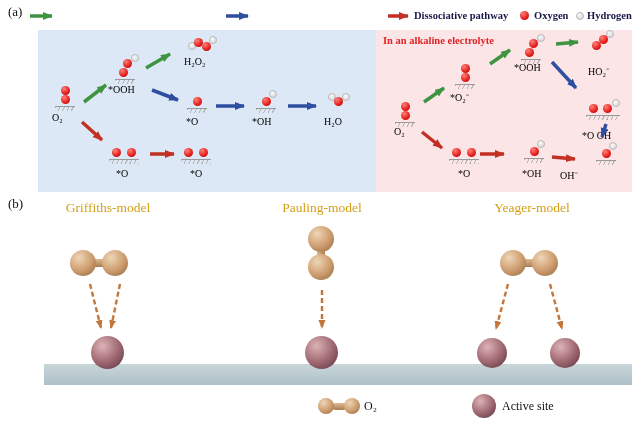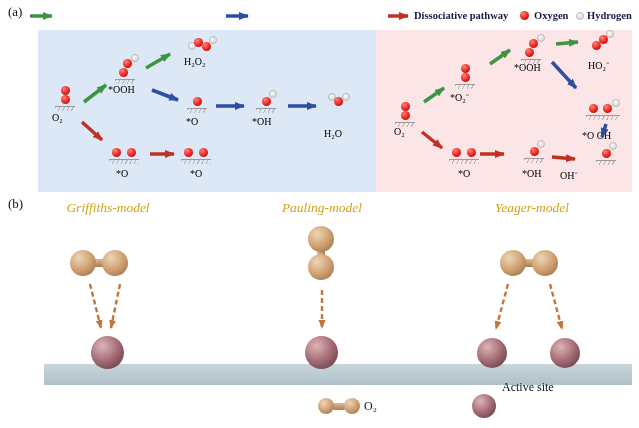--- a/index.html
+++ b/index.html
@@ -10,21 +10,21 @@
   .box.acidic{left:38px;width:338px;background:#dce8f5;}
   .box.alkaline{left:376px;width:256px;background:#fbe5e7;}
   .box-title{position:absolute;font-size:10.5px;font-weight:bold;white-space:nowrap;}
   .sp{position:absolute;font-size:10px;color:#000;white-space:nowrap;}
   .mol{position:absolute;}
   .dr,.dg{position:absolute;border-radius:50%;display:block;}
   .dr{width:9px;height:9px;background:radial-gradient(circle at 35% 30%,#ff8177,#e01414 65%,#9c0d0d);}
   .dg{width:6px;height:6px;background:radial-gradient(circle at 35% 30%,#fafafa,#d2d2d2);border:1px solid #b8b8b8;}
   .surf{position:absolute;width:20px;height:4px;border-top:1px solid #9a9a9a;background:repeating-linear-gradient(115deg,#b5b5b5 0 1px,transparent 1px 4px);}
   svg.overlay{position:absolute;left:0;top:0;pointer-events:none;}
-  .mtitle{position:absolute;top:200px;width:150px;text-align:center;font-size:13.5px;color:#d4a017;font-style:italic;}
+  .mtitle{position:absolute;top:200px;width:150px;text-align:center;font-size:13.5px;color:#d4a017;}
   .sphere{position:absolute;border-radius:50%;}
   .tan{background:radial-gradient(circle at 35% 30%,#eed6b6,#cfa072 50%,#92653c);}
   .site{background:radial-gradient(circle at 35% 30%,#ddb3b6,#a26b74 50%,#55303c);}
   .bond{position:absolute;border-radius:4px;background:linear-gradient(180deg,#dcbb94,#a87c50);}
   .bondv{position:absolute;border-radius:4px;background:linear-gradient(90deg,#dcbb94,#a87c50);}
   .bar{position:absolute;left:44px;top:364px;width:588px;height:21px;background:linear-gradient(180deg,#c9d6da,#adc1c8);}
   .blabel{position:absolute;font-size:12px;color:#111;white-space:nowrap;}
 </style>
 </head>
 <body>
@@ -35,20 +35,21 @@
 
   <span class="leg-label" style="left:414px;top:10px">Dissociative pathway</span>
   <span class="dr" style="left:520px;top:11px"></span>
   <span class="leg-label" style="left:534px;top:10px">Oxygen</span>
   <span class="dg" style="left:576px;top:12px"></span>
   <span class="leg-label" style="left:587px;top:10px">Hydrogen</span>
 
   <div class="box acidic"></div>
 
   <div class="box alkaline"></div>
+  <span class="box-title" style="left:383px;top:35px;color:#e02424">In an alkaline electrolyte</span>
 
   <div class="mol" style="left:58px;top:86px">
     <span class="dr" style="left:3px;top:0"></span>
       <span class="dr" style="left:3px;top:9px"></span>
       <span class="surf" style="left:-3px;top:20px"></span>
   </div>
   <span class="sp" style="left:52px;top:112px">O₂</span>
 
   <div class="mol" style="left:116px;top:54px">
     <span class="dg" style="left:15px;top:0"></span>
@@ -77,21 +78,21 @@
       <span class="dr" style="left:4px;top:7px"></span>
       <span class="surf" style="left:-2px;top:18px"></span>
   </div>
   <span class="sp" style="left:252px;top:116px">*OH</span>
 
   <div class="mol" style="left:328px;top:92px">
     <span class="dg" style="left:0;top:1px"></span>
       <span class="dr" style="left:6px;top:5px"></span>
       <span class="dg" style="left:14px;top:1px"></span>
   </div>
-  <span class="sp" style="left:324px;top:128px">H₂O</span>
+  <span class="sp" style="left:324px;top:116px">H₂O</span>
 
   <div class="mol" style="left:112px;top:144px">
     <span class="dr" style="left:0;top:4px"></span>
       <span class="dr" style="left:15px;top:4px"></span>
       <span class="surf" style="left:-3px;top:15px;width:30px"></span>
   </div>
   <span class="sp" style="left:116px;top:168px">*O</span>
 
   <div class="mol" style="left:184px;top:144px">
     <span class="dr" style="left:0;top:4px"></span>
@@ -120,21 +121,21 @@
       <span class="dr" style="left:3px;top:14px"></span>
       <span class="surf" style="left:-1px;top:25px"></span>
   </div>
   <span class="sp" style="left:514px;top:62px">*OOH</span>
 
   <div class="mol" style="left:592px;top:30px">
     <span class="dg" style="left:14px;top:0"></span>
       <span class="dr" style="left:7px;top:5px"></span>
       <span class="dr" style="left:0;top:11px"></span>
   </div>
-  <span class="sp" style="left:588px;top:58px">HO₂⁻</span>
+  <span class="sp" style="left:588px;top:64px">HO₂⁻</span>
 
   <div class="mol" style="left:588px;top:98px">
     <span class="dr" style="left:1px;top:6px"></span>
       <span class="dr" style="left:15px;top:6px"></span>
       <span class="dg" style="left:24px;top:1px"></span>
       <span class="surf" style="left:-2px;top:17px;width:34px"></span>
   </div>
   <span class="sp" style="left:582px;top:130px">*O OH</span>
 
   <div class="mol" style="left:452px;top:144px">
@@ -180,21 +181,21 @@
   <div class="sphere tan" style="left:500px;top:250px;width:26px;height:26px"></div>
   <div class="sphere tan" style="left:532px;top:250px;width:26px;height:26px"></div>
   <div class="sphere site" style="left:477px;top:338px;width:30px;height:30px"></div>
   <div class="sphere site" style="left:550px;top:338px;width:30px;height:30px"></div>
 
   <div class="bond" style="left:332px;top:403px;width:14px;height:7px"></div>
   <div class="sphere tan" style="left:318px;top:398px;width:16px;height:16px"></div>
   <div class="sphere tan" style="left:344px;top:398px;width:16px;height:16px"></div>
   <span class="blabel" style="left:364px;top:399px">O₂</span>
   <div class="sphere site" style="left:472px;top:394px;width:24px;height:24px"></div>
-  <span class="blabel" style="left:502px;top:380px">Active site</span>
+  <span class="blabel" style="left:502px;top:399px">Active site</span>
 
   <svg class="overlay" width="639" height="428" viewBox="0 0 639 428">
     <defs>
       <marker id="mg" markerUnits="userSpaceOnUse" markerWidth="12" markerHeight="10" refX="9" refY="4" orient="auto">
           <path d="M0,0 L10,4 L0,8 Z" fill="#3e9440"></path>
         </marker>
       <marker id="mb" markerUnits="userSpaceOnUse" markerWidth="12" markerHeight="10" refX="9" refY="4" orient="auto">
           <path d="M0,0 L10,4 L0,8 Z" fill="#2e4ea0"></path>
         </marker>
       <marker id="mr" markerUnits="userSpaceOnUse" markerWidth="12" markerHeight="10" refX="9" refY="4" orient="auto">

